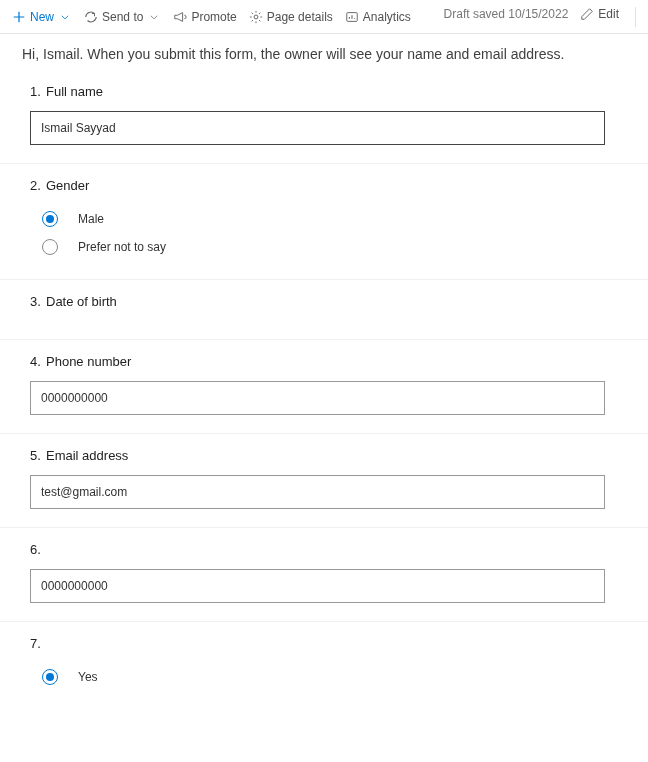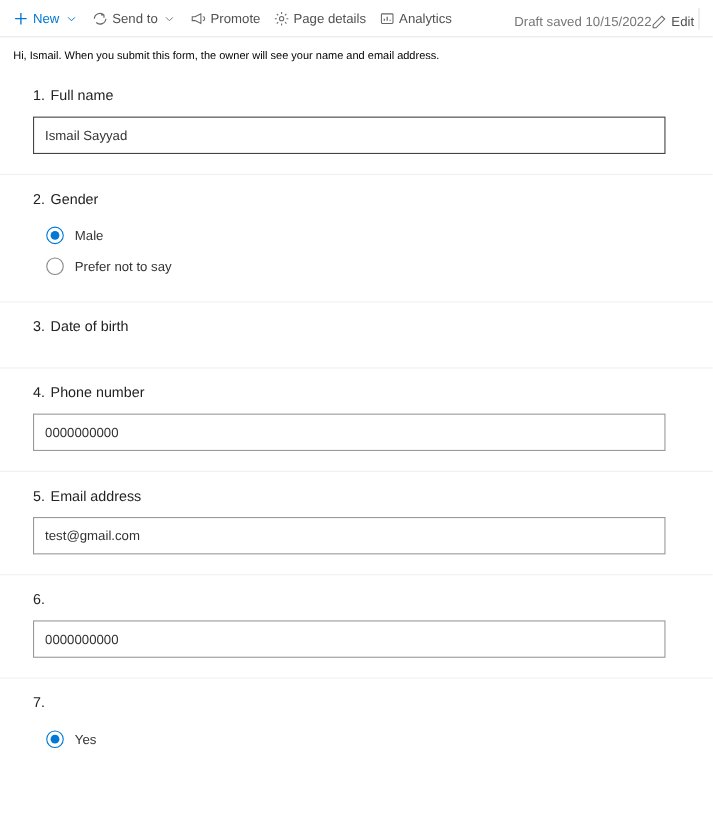--- a/index.html
+++ b/index.html
@@ -11,37 +11,37 @@
       width: 648px;
     }
     .toolbar {
       display: flex;
       align-items: center;
       padding: 6px 12px;
       border-bottom: 1px solid #e5e5e5;
       height: 34px;
     }
     .toolbar-left { display: flex; gap: 12px; align-items: center; }
-    .toolbar-right { margin-left: auto; display: flex; align-items: flex-end; }
+    .toolbar-right { margin-left: auto; display: flex; gap: 12px; align-items: flex-start; }
     .toolbar-item {
       display: flex;
       align-items: center;
       gap: 4px;
       color: #515151;
       cursor: pointer;
       font-size: 12px;
     }
     .toolbar-item.primary { color: #0078d4; }
     .toolbar-icon { display: inline-flex; width: 14px; height: 14px; align-items:center; justify-content:center; }
     .draft-label { color: #777; font-size: 12px; }
     .edit-sep { width: 1px; height: 20px; background:#e0e0e0; margin-left:4px; }
     .intro {
-      padding: 12px 12px 8px;
-      font-size: 10px;
-      color: #000000;
+      padding: 12px 22px 8px;
+      font-size: 14px;
+      color: #404040;
     }
     .question {
       padding: 14px 18px 18px 30px;
       border-bottom: 1px solid #f0f0f0;
     }
     .question.last { border-bottom: none; }
     .q-title {
       display: flex;
       gap: 4px;
       font-size: 13px;
@@ -62,21 +62,21 @@
     .text-input.light { border-color: #999; }
     .date-wrap { position: relative; width: calc(100% - 25px); margin-left:12px; }
     .date-wrap .text-input { width: 100%; margin-left: 0; padding-right: 34px; }
     .date-icon {
       position: absolute; right: 8px; top: 50%; transform: translateY(-50%);
       width: 16px; height: 16px;
     }
     .radio-option {
       display: flex;
       align-items: center;
-      gap: 10px;
+      gap: 20px;
       padding: 6px 0 6px 12px;
       font-size: 12px;
       color: #333;
       cursor: pointer;
     }
     .radio {
       width: 16px; height: 16px; border-radius: 50%;
       border: 1px solid #888; display: inline-flex;
       align-items: center; justify-content: center;
       background: #fff;

